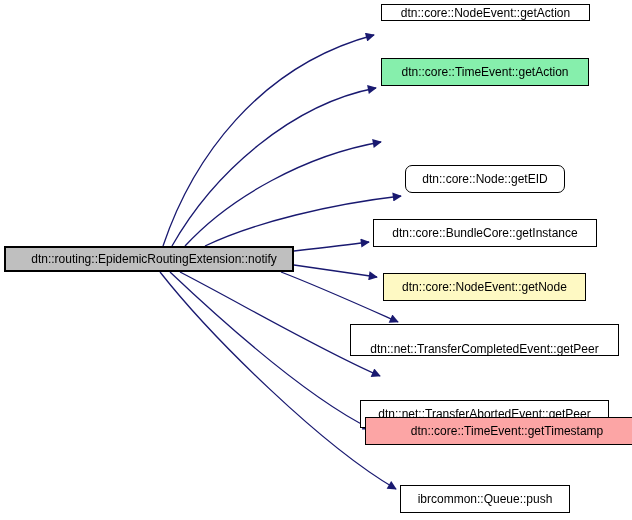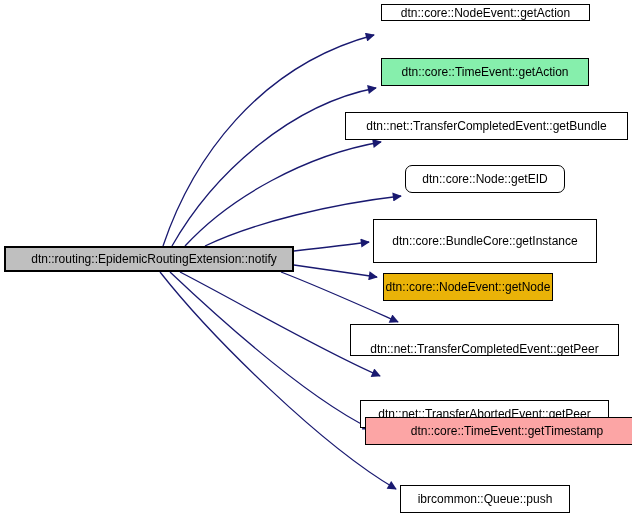--- a/index.html
+++ b/index.html
@@ -68,30 +68,27 @@
   <div class="node main-node" style="left: 4px; top: 246px; width: 290px; height: 26px; background: rgb(191, 191, 191); border-color: rgb(0, 0, 0); color: rgb(0, 0, 0);">
     <span>dtn::routing::EpidemicRoutingExtension::notify</span>
   </div>
 
 <div class="node callee" style="left: 381px; top: 4px; width: 209px; height: 17px; background: rgb(255, 255, 255); border-color: rgb(0, 0, 0);">
       <span>dtn::core::NodeEvent::getAction</span>
     </div>
     <div class="node callee" style="left: 381px; top: 58px; width: 208px; height: 28px; background: #86efac; border-color: rgb(0, 0, 0);">
       <span>dtn::core::TimeEvent::getAction</span>
     </div>
-    <div class="node callee" style="left: 345px; top: 112px; width: 283px; height: 28px; background: rgb(255, 255, 255); border-color: rgb(0, 0, 0);">
-      <span>dtn::net::TransferCompletedEvent::getBundle</span>
-    </div>
     <div class="node callee" style="left: 405px; top: 165px; width: 160px; height: 28px; background: rgb(255, 255, 255); border-color: rgb(0, 0, 0); border-radius: 7px;">
       <span>dtn::core::Node::getEID</span>
     </div>
-    <div class="node callee" style="left: 373px; top: 219px; width: 224px; height: 44px; background: rgb(255, 255, 255); border-color: rgb(0, 0, 0);">
+    <div class="node callee" style="left: 373px; top: 219px; width: 224px; height: 28px; background: rgb(255, 255, 255); border-color: rgb(0, 0, 0);">
       <span>dtn::core::BundleCore::getInstance</span>
     </div>
-    <div class="node callee" style="left: 383px; top: 273px; width: 170px; height: 28px; background: #eab308; border-color: rgb(0, 0, 0);">
+    <div class="node callee" style="left: 383px; top: 273px; width: 203px; height: 28px; background: #fef9c3; border-color: rgb(0, 0, 0);">
       <span>dtn::core::NodeEvent::getNode</span>
     </div>
     <div class="node callee" style="left: 350px; top: 324px; width: 269px; height: 32px; background: rgb(255, 255, 255); border-color: rgb(0, 0, 0); align-items: flex-end;">
       <span>dtn::net::TransferCompletedEvent::getPeer</span>
     </div>
     <div class="node callee" style="left: 360px; top: 400px; width: 249px; height: 28px; background: rgb(255, 255, 255); border-color: rgb(0, 0, 0);">
       <span>dtn::net::TransferAbortedEvent::getPeer</span>
     </div>
     <div class="node callee" style="left: 365px; top: 417px; width: 284px; height: 28px; background: #fca5a5; border-color: rgb(0, 0, 0);">
       <span>dtn::core::TimeEvent::getTimestamp</span>

